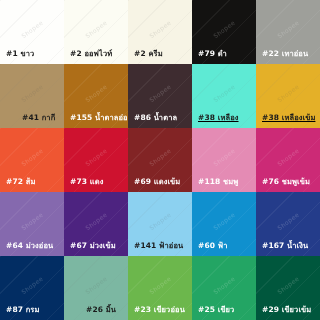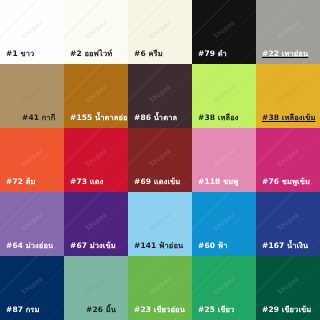--- a/index.html
+++ b/index.html
@@ -96,48 +96,48 @@
       <div class="swatch-label">#1 ขาว</div>
     </div>
     <div class="swatch light" style="background-color: rgb(252, 252, 243);">
       <div class="wm"></div>
       <div class="wm-text">Shopee</div>
       <div class="swatch-label">#2 ออฟไวท์</div>
     </div>
     <div class="swatch light" style="background-color: rgb(247, 244, 229);">
       <div class="wm"></div>
       <div class="wm-text">Shopee</div>
-      <div class="swatch-label">#6 ครีม</div>
+      <div class="swatch-label">#2 ครีม</div>
     </div>
     <div class="swatch dark" style="background-color: rgb(19, 18, 17);">
       <div class="wm"></div>
       <div class="wm-text">Shopee</div>
       <div class="swatch-label">#79 ดำ</div>
     </div>
-    <div class="swatch dark" style="background-color: rgb(158, 159, 154); text-decoration: underline;">
+    <div class="swatch dark" style="background-color: rgb(158, 159, 154);">
       <div class="wm"></div>
       <div class="wm-text">Shopee</div>
       <div class="swatch-label">#22 เทาอ่อน</div>
     </div>
     <div class="swatch light" style="background-color: rgb(175, 146, 100); padding-left: 16px;">
       <div class="wm"></div>
       <div class="wm-text">Shopee</div>
       <div class="swatch-label">#41 กากี</div>
     </div>
     <div class="swatch dark" style="background-color: rgb(174, 110, 24);">
       <div class="wm"></div>
       <div class="wm-text">Shopee</div>
       <div class="swatch-label">#155 น้ำตาลอ่อน</div>
     </div>
     <div class="swatch dark" style="background-color: rgb(62, 44, 48);">
       <div class="wm"></div>
       <div class="wm-text">Shopee</div>
       <div class="swatch-label">#86 น้ำตาล</div>
     </div>
-    <div class="swatch light" style="background-color: #bef264;">
+    <div class="swatch light" style="background-color: #5eead4; text-decoration: underline;">
       <div class="wm"></div>
       <div class="wm-text">Shopee</div>
       <div class="swatch-label">#38 เหลือง</div>
     </div>
     <div class="swatch light" style="background-color: rgb(228, 176, 40); text-decoration: underline;">
       <div class="wm"></div>
       <div class="wm-text">Shopee</div>
       <div class="swatch-label">#38 เหลืองเข้ม</div>
     </div>
     <div class="swatch dark" style="background-color: rgb(239, 86, 50);">

